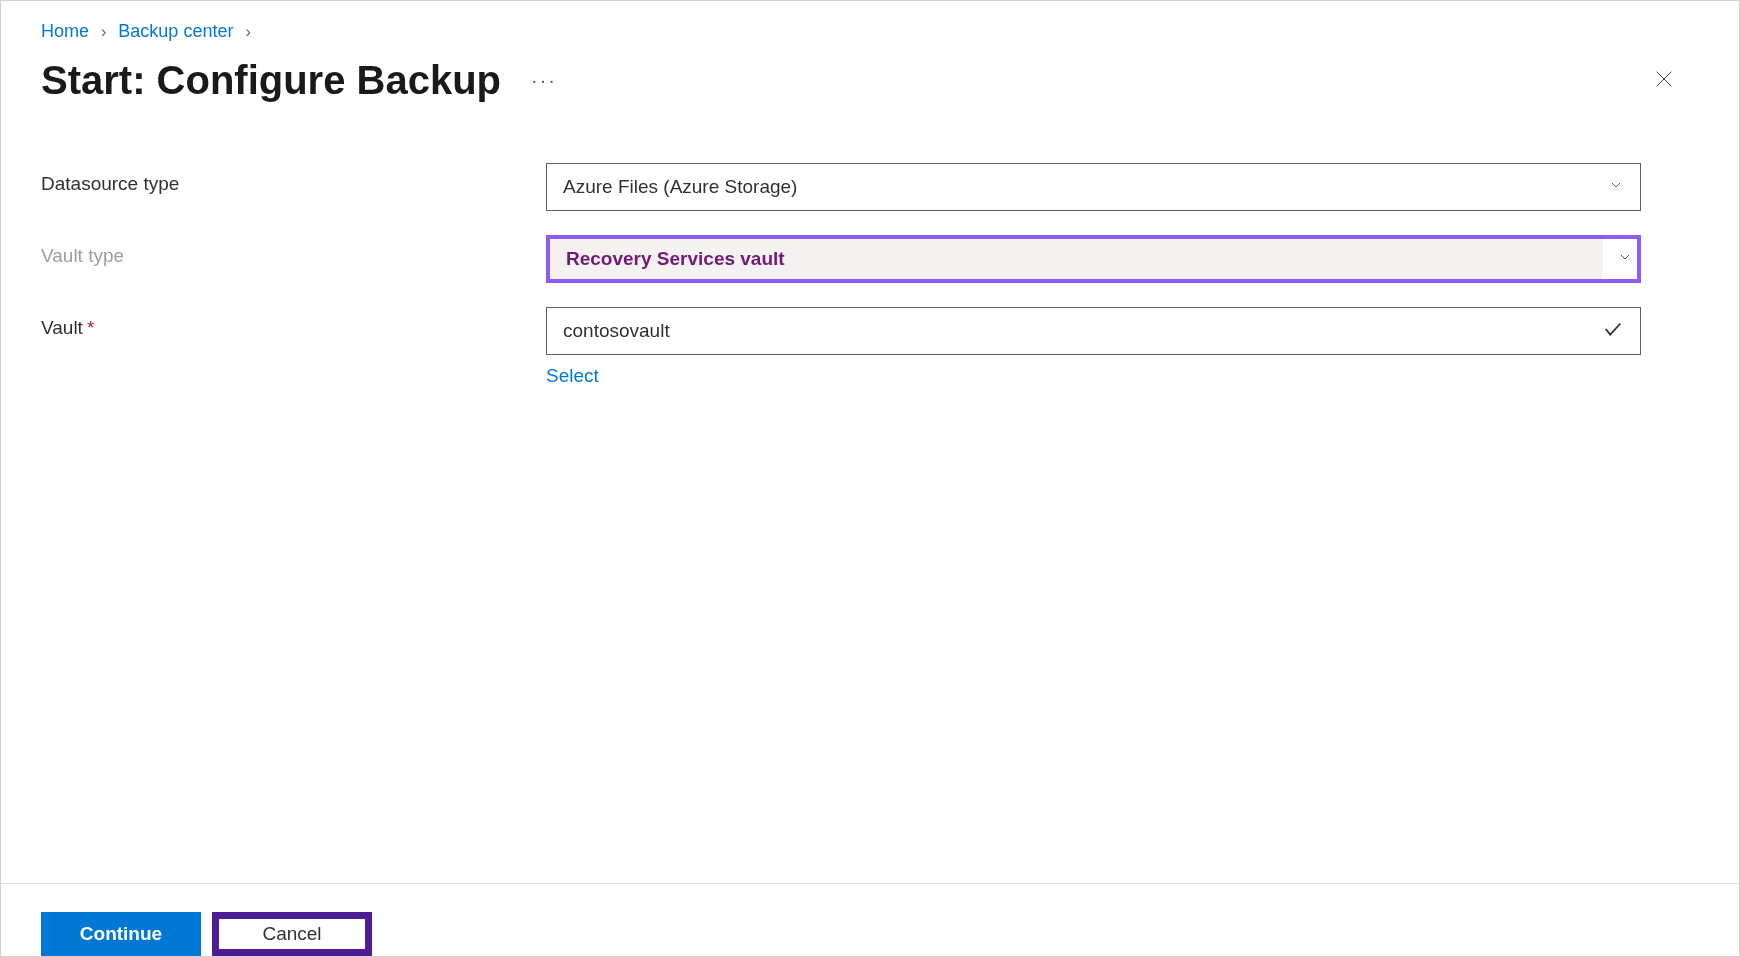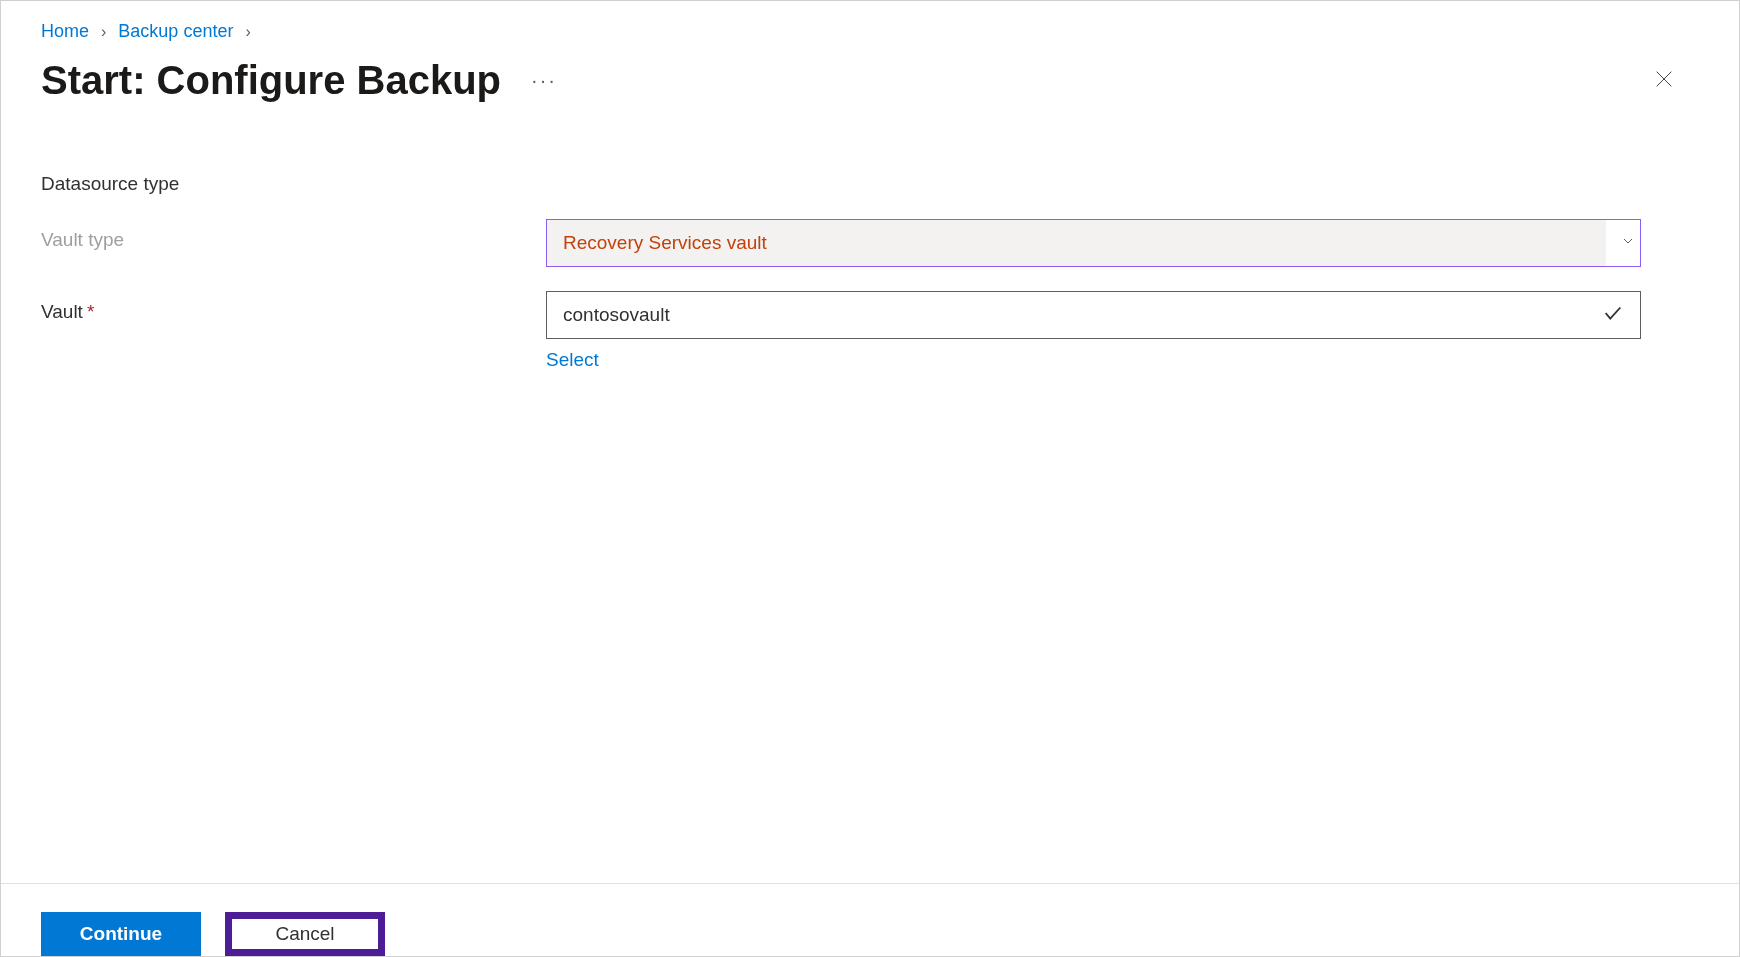--- a/index.html
+++ b/index.html
@@ -98,24 +98,25 @@
       justify-content: space-between;
       border: 1px solid #605e5c;
       background: #ffffff;
       height: 48px;
       padding: 0 16px;
       font-size: 19px;
       color: #323130;
       cursor: pointer;
     }
     .select-box.disabled {
-      border: 1px solid #8b5cf6;
+      border: 4px solid #8b5cf6;
       background: #f3f2f1;
-      color: #c2410c;
+      color: #701a75;
       cursor: default;
+      font-weight: bold;
     }
     .select-box.disabled .chevron-wrap {
       background: #ffffff;
       height: 100%;
       display: flex;
       align-items: center;
       padding: 0 4px 0 14px;
       margin-right: -16px;
     }
     .select-box .chevron-icon svg {
@@ -141,21 +142,21 @@
       text-align: right;
     }
     .footer-bar {
       position: absolute;
       left: 0;
       right: 0;
       bottom: 0;
       border-top: 1px solid #e0e0e0;
       padding: 28px 40px 0px 40px;
       display: flex;
-      gap: 24px;
+      gap: 11px;
       background: #ffffff;
     }
     .btn {
       height: 44px;
       min-width: 160px;
       font-size: 19px;
       font-weight: 600;
       border: none;
       cursor: pointer;
       display: flex;
@@ -194,20 +195,30 @@
         <line x1="4" y1="4" x2="20" y2="20"></line>
         <line x1="20" y1="4" x2="4" y2="20"></line>
       </svg>
   </span>
 </div>
 
 <div class="form-area">
 
   <div class="form-row">
     <div class="form-label">Datasource type</div>
+    <div class="form-control-wrap">
+      <div class="select-box">
+        <span>Azure Files (Azure Storage)</span>
+        <span class="chevron-icon">
+          <svg viewBox="0 0 24 24">
+              <polyline points="6 9 12 15 18 9"></polyline>
+            </svg>
+        </span>
+      </div>
+    </div>
   </div>
 
   <div class="form-row">
     <div class="form-label disabled">Vault type</div>
     <div class="form-control-wrap">
       <div class="select-box disabled">
         <span>Recovery Services vault</span>
         <span class="chevron-wrap">
           <span class="chevron-icon">
             <svg viewBox="0 0 24 24">

